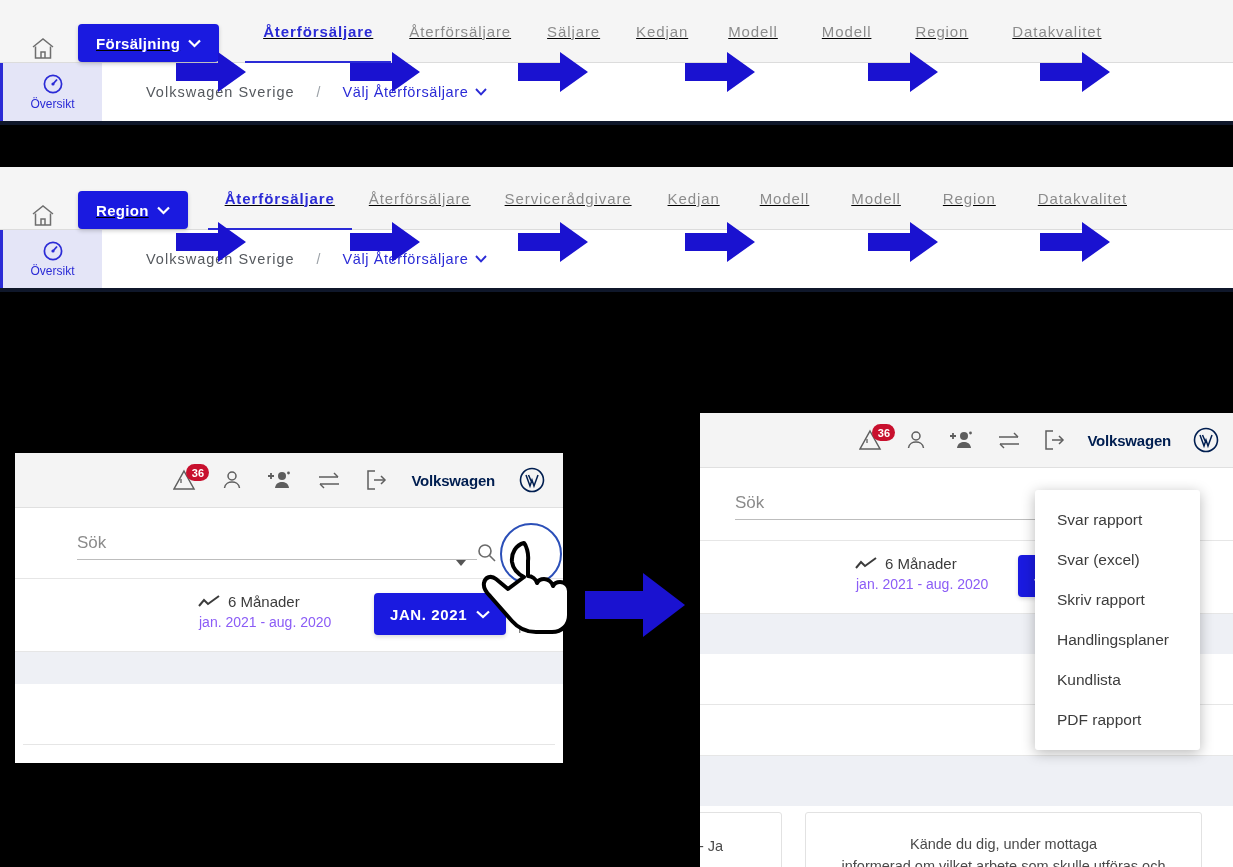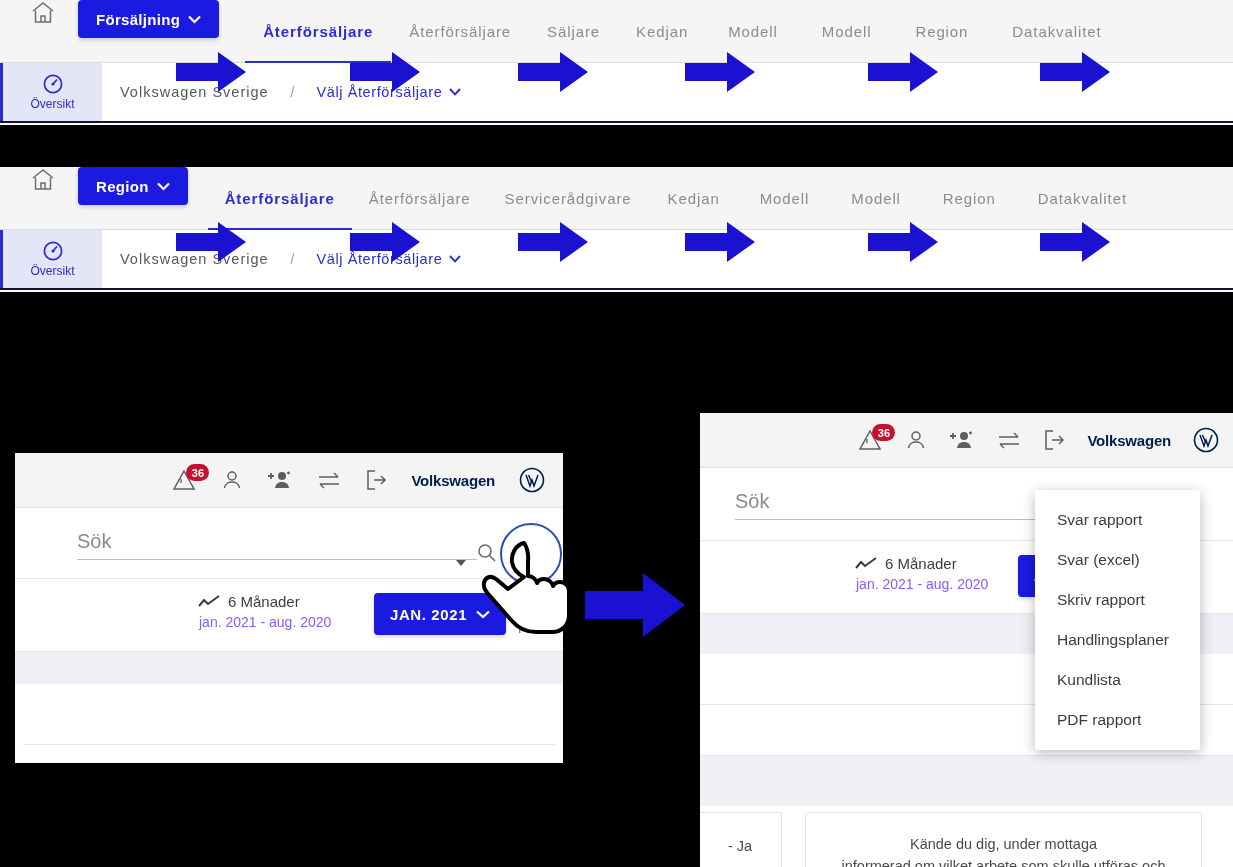--- a/index.html
+++ b/index.html
@@ -7,42 +7,43 @@
     width:1233px;height:867px;position:relative;overflow:hidden;
     font-family:"Liberation Sans", sans-serif;
     -webkit-font-smoothing:antialiased;
   }
   .panel{position:absolute;background:#ffffff;overflow:hidden;}
 
   
   .navpanel{background:#ffffff;}
   .navbar{
     position:relative;height:62px;background:#f5f5f5;
-    border-bottom:1px solid #dcdcdc;display:flex;align-items:flex-start;
+    border-bottom:1px solid #dcdcdc;display:flex;align-items:flex-end;text-decoration:underline;
   }
   .home-ico{margin-left:30px;width:26px;height:26px;display:block;}
   .modepill{
     margin-left:22px;background:#1a1ae0;color:#fff;border:none;
     border-radius:4px;height:38px;padding:0 18px;
     font-size:15px;font-weight:bold;letter-spacing:.3px;
     display:flex;align-items:center;gap:8px;cursor:pointer;
     box-shadow:0 2px 4px rgba(0,0,0,.18);
   }
   .tabs{display:flex;align-items:center;flex:1;height:100%;}
   .tab{
     color:#8c8c8c;font-size:15px;letter-spacing:.9px;white-space:nowrap;
     cursor:pointer;position:relative;height:100%;display:flex;align-items:center;
   }
   .tab.active{color:#2b2bd6;font-weight:bold;}
   .tab.active:after{
     content:"";position:absolute;left:0;right:0;bottom:-1px;height:2px;background:#2b2bd6;
   }
   .crumbrow{
     height:58px;display:flex;align-items:center;background:#fff;
-    border-bottom:2px solid #0f172a;
+    border-bottom:6px solid #0f172a;
+    gap:26px;
   }
   .sidecell{
     width:102px;height:58px;background:#e4e5f7;
     display:flex;flex-direction:column;align-items:center;justify-content:center;
     gap:2px;cursor:pointer;border-left:3px solid #2b2bd6;box-sizing:border-box;
   }
   .sidecell .lbl{color:#2b2bd6;font-size:12px;}
   .crumbs{display:flex;align-items:center;gap:22px;margin-left:18px;}
   .crumb-root{color:#55595e;font-size:14.5px;letter-spacing:1px;}
   .crumb-sep{color:#9aa0a6;font-size:14px;}
@@ -67,21 +68,21 @@
     border-radius:9px;min-width:15px;height:17px;padding:0 4px;
     font-size:11px;font-weight:bold;display:flex;align-items:center;justify-content:center;
   }
   .brandtxt{color:#001e50;font-weight:bold;font-size:15px;letter-spacing:-.2px;}
 
   .searchrow{position:relative;height:70px;background:#fff;border-bottom:1px solid #e6e6e6;}
   .searchfield{
     position:absolute;left:62px;bottom:18px;border-bottom:1px solid #bdbdbd;
     display:flex;align-items:flex-end;
   }
-  .searchfield .ph{color:#8b8b8b;font-size:20px;padding-bottom:6px;}
+  .searchfield .ph{color:#8b8b8b;font-size:17px;padding-bottom:6px;}
   .caret-sm{position:absolute;bottom:12px;width:0;height:0;
     border-left:5px solid transparent;border-right:5px solid transparent;border-top:6px solid #555;}
 
   .toolrow{position:relative;height:72px;background:#fff;border-bottom:1px solid #e6e6e6;}
   .period{position:absolute;text-align:left;}
   .period .l1{color:#3c3c3c;font-size:15px;display:flex;align-items:center;gap:8px;}
   .period .l2{color:#8b5cf6;font-size:14px;margin-top:4px;margin-left:1px;}
   .datebtn{
     position:absolute;background:#1a1ae0;color:#fff;border:none;border-radius:4px;
     height:42px;padding:0 16px;font-size:15px;font-weight:bold;letter-spacing:.6px;
@@ -494,21 +495,21 @@
       <span>J</span>
     </button>
   </div>
 
   <div class="striperow" style="height:40px;"></div>
   <div class="plainrow" style="height:50px;"></div>
   <div class="plainrow" style="height:50px;"></div>
   <div class="striperow" style="height:50px;"></div>
 
   <div class="card" style="left:-8px;top:399px;width:88px;height:60px;">
-    <div class="cardtxt" style="margin-top:23px;margin-left:6px;text-align:center;">- Ja</div>
+    <div class="cardtxt" style="margin-top:23px;margin-left:6px;text-align:left;">- Ja</div>
   </div>
   <div class="card" style="left:105px;top:399px;width:395px;height:60px;">
     <div class="cardtxt" style="margin-top:21px;">Kände du dig, under mottaga</div>
     <div class="cardtxt">informerad om vilket arbete som skulle utföras och</div>
   </div>
 </div>
 
 <div class="menu" style="left:1035px;top:490px;width:165px;">
   <div class="menuitem">
     <span>Svar rapport</span>

